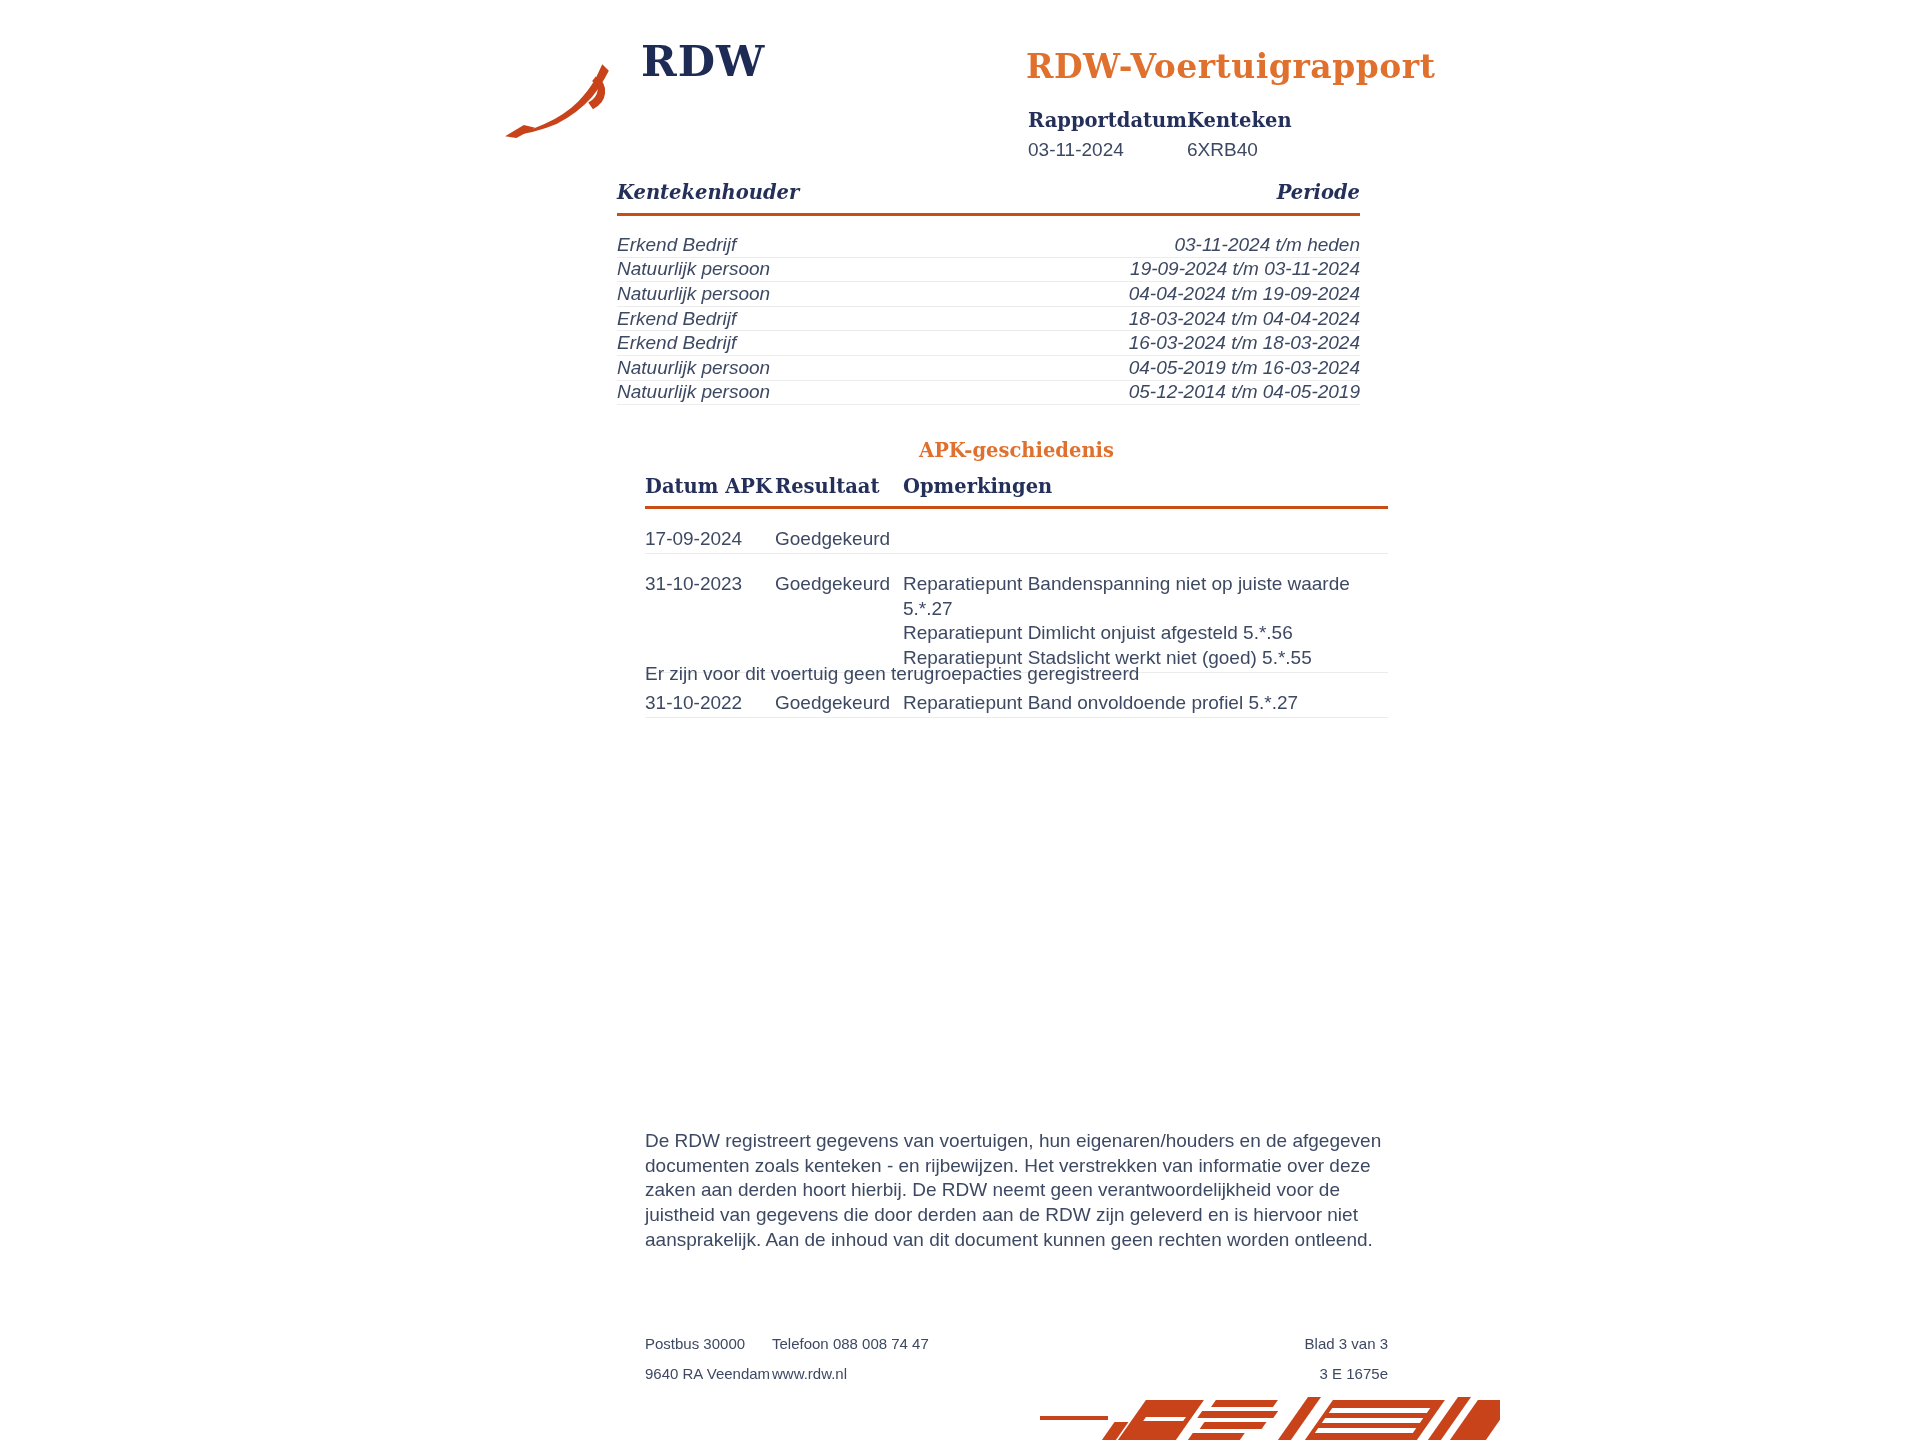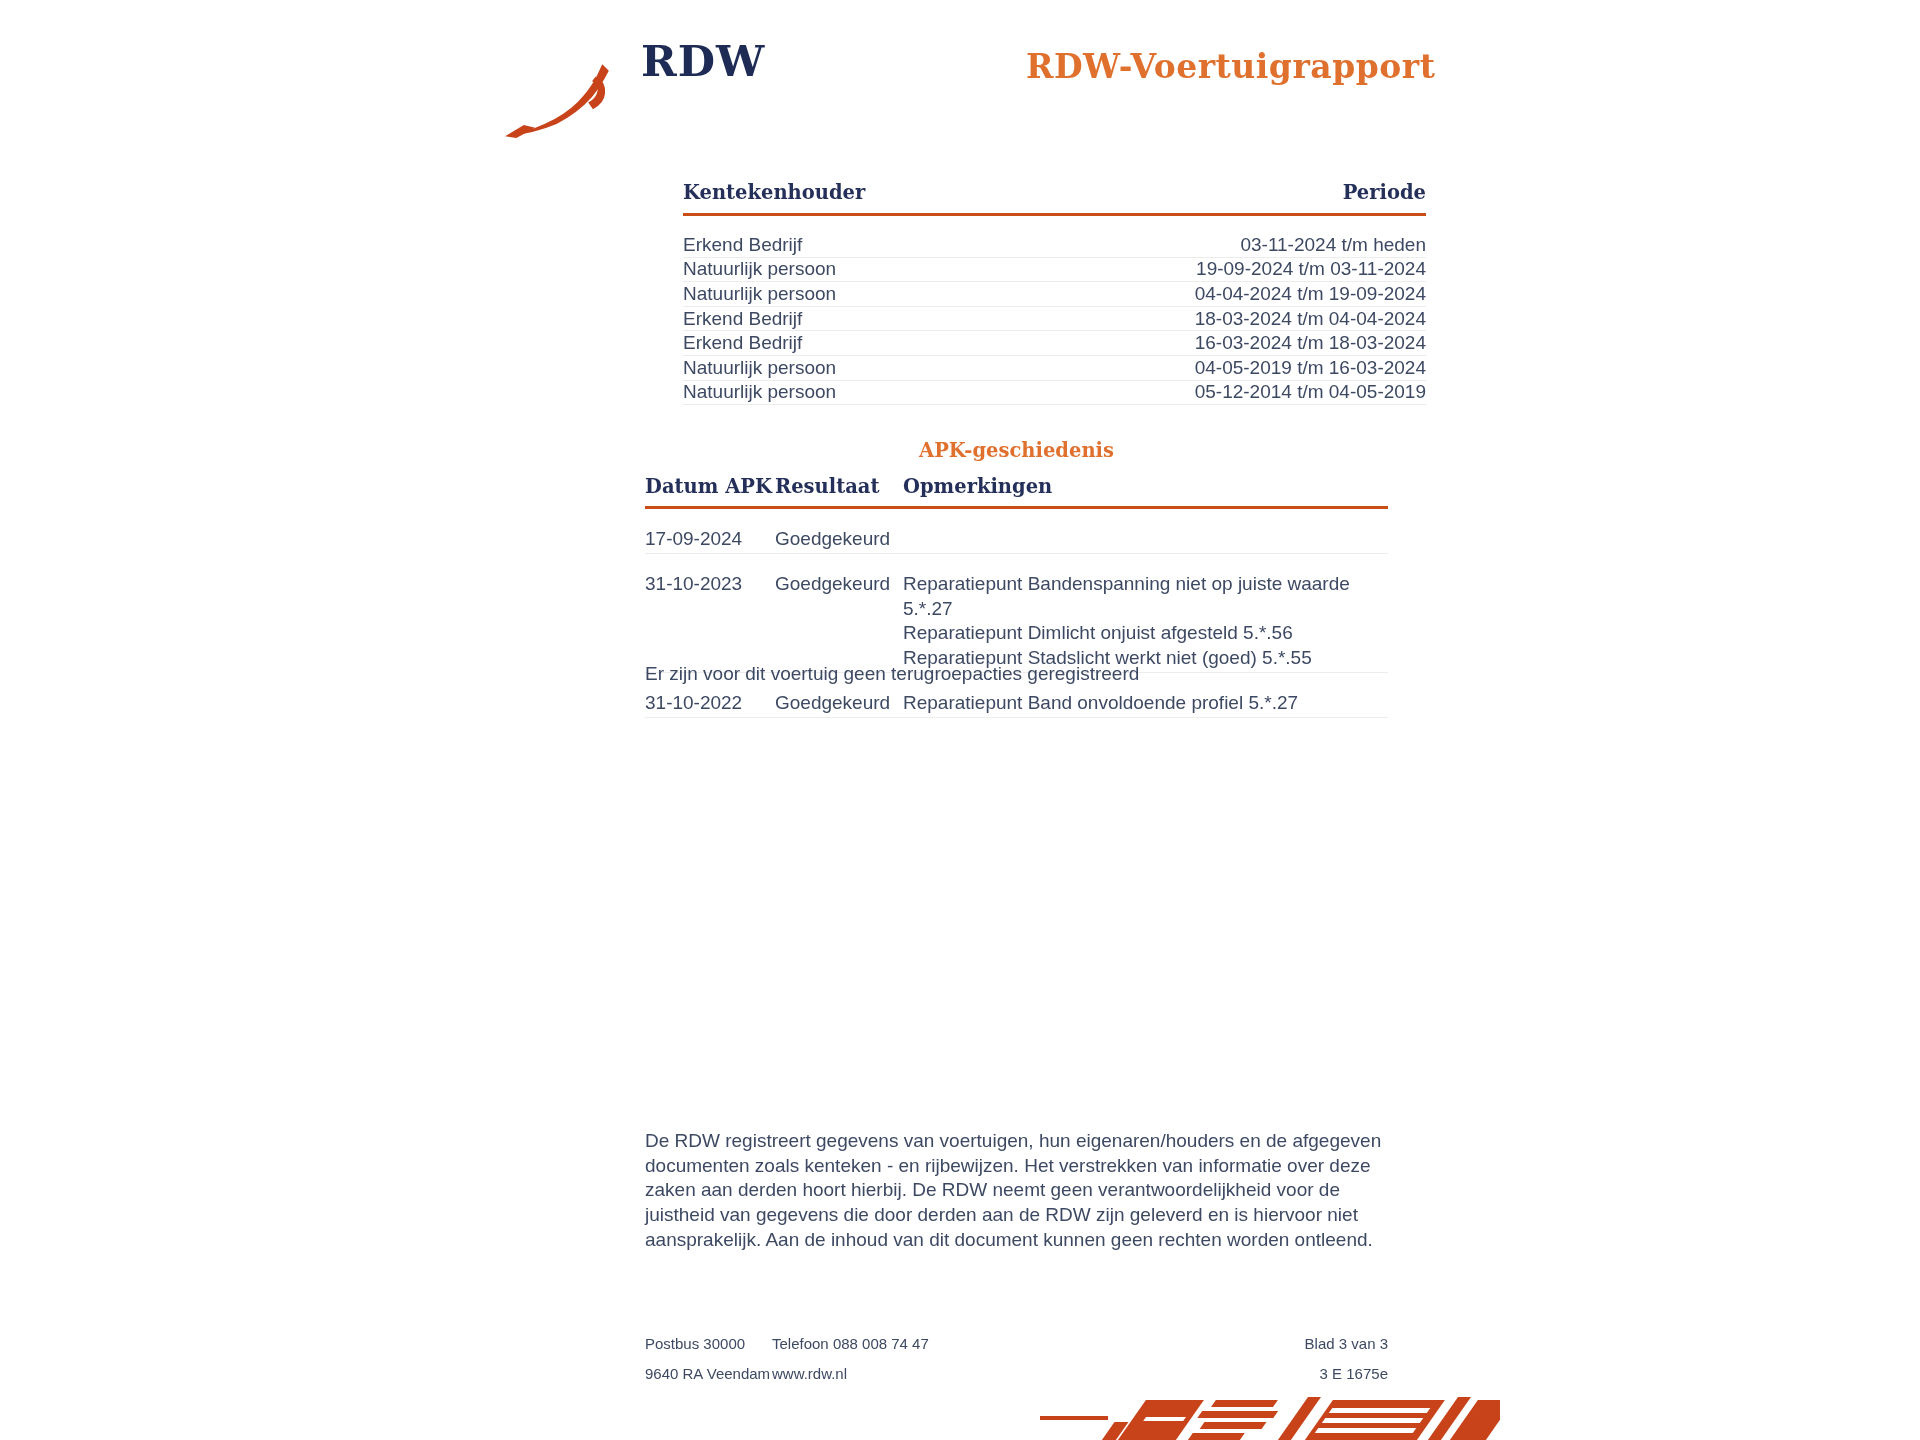--- a/index.html
+++ b/index.html
@@ -23,21 +23,21 @@
   .logo-graphic{position:absolute;left:500px;top:55px;width:128px;height:84px;}
   .wordmark{position:absolute;left:641px;top:36px;font-size:43px;letter-spacing:1px;color:var(--wordmark-navy);}
   .doc-title{position:absolute;left:1026px;top:47px;font-size:33px;color:var(--orange);letter-spacing:0.5px;}
   .header-meta{position:absolute;left:1028px;top:109px;display:flex;}
   .meta-col{display:flex;flex-direction:column;}
   .meta-col.first{width:159px;}
   .meta-label{font-size:19.5px;color:var(--navy);}
   .meta-value{margin-top:7px;font-size:19px;color:var(--body-text);}
 
   
-  .holder-table{position:absolute;left:683px;top:181px;width:743px;}
+  .holder-table{position:absolute;left:617px;top:181px;width:743px;font-style:italic;}
   .holder-head{display:flex;justify-content:space-between;font-size:19.5px;color:var(--navy);
     padding-bottom:9px;border-bottom:3px solid var(--rule-orange);}
   .holder-body{margin-top:17px;}
   .h-row{height:24.6px;display:flex;align-items:center;justify-content:space-between;
     border-bottom:1px solid var(--divider);font-size:19px;}
 
   
   .apk{position:absolute;left:645px;top:439px;width:743px;}
   .section-title{font-size:19.5px;color:var(--orange);text-align:center;}
   .apk-head{display:grid;grid-template-columns:130px 128px 1fr;margin-top:13px;
@@ -73,20 +73,30 @@
     <path fill="#c8431a" d="M2,87 Q24,83 44,74 Q66,64 80,50 Q91,39 99,25 L106,10 L113,17 Q105,33 95,45 Q80,62 57,74 Q31,85 2,87 Z"></path>
     <path fill="#c8431a" d="M99,23 Q110,28 109,41 Q108,52 96,58 L91,51 Q100,46 101,38 Q102,30 95,28 Z"></path>
     <polygon fill="#ffffff" points="46,62 70,42 75,48 51,68"></polygon>
     <polygon fill="#ffffff" points="63,52 82,33 86,38 67,57"></polygon>
     <polygon fill="#c8431a" points="2,87 22,75 34,78 14,89"></polygon>
   </svg>
   <div class="wordmark slab">RDW</div>
 
   <h1 class="doc-title slab">RDW-Voertuigrapport</h1>
 
+  <div class="header-meta">
+    <div class="meta-col first">
+      <span class="meta-label slab">Rapportdatum</span>
+      <span class="meta-value">03-11-2024</span>
+    </div>
+    <div class="meta-col">
+      <span class="meta-label slab">Kenteken</span>
+      <span class="meta-value">6XRB40</span>
+    </div>
+  </div>
 
   <div class="holder-table">
     <div class="holder-head">
       <span class="slab">Kentekenhouder</span>
       <span class="slab">Periode</span>
     </div>
     <div class="holder-body" id="holder-rows">
         <div class="h-row">
           <div class="h-name">Erkend Bedrijf</div>
           <div class="h-period">03-11-2024 t/m heden</div>

